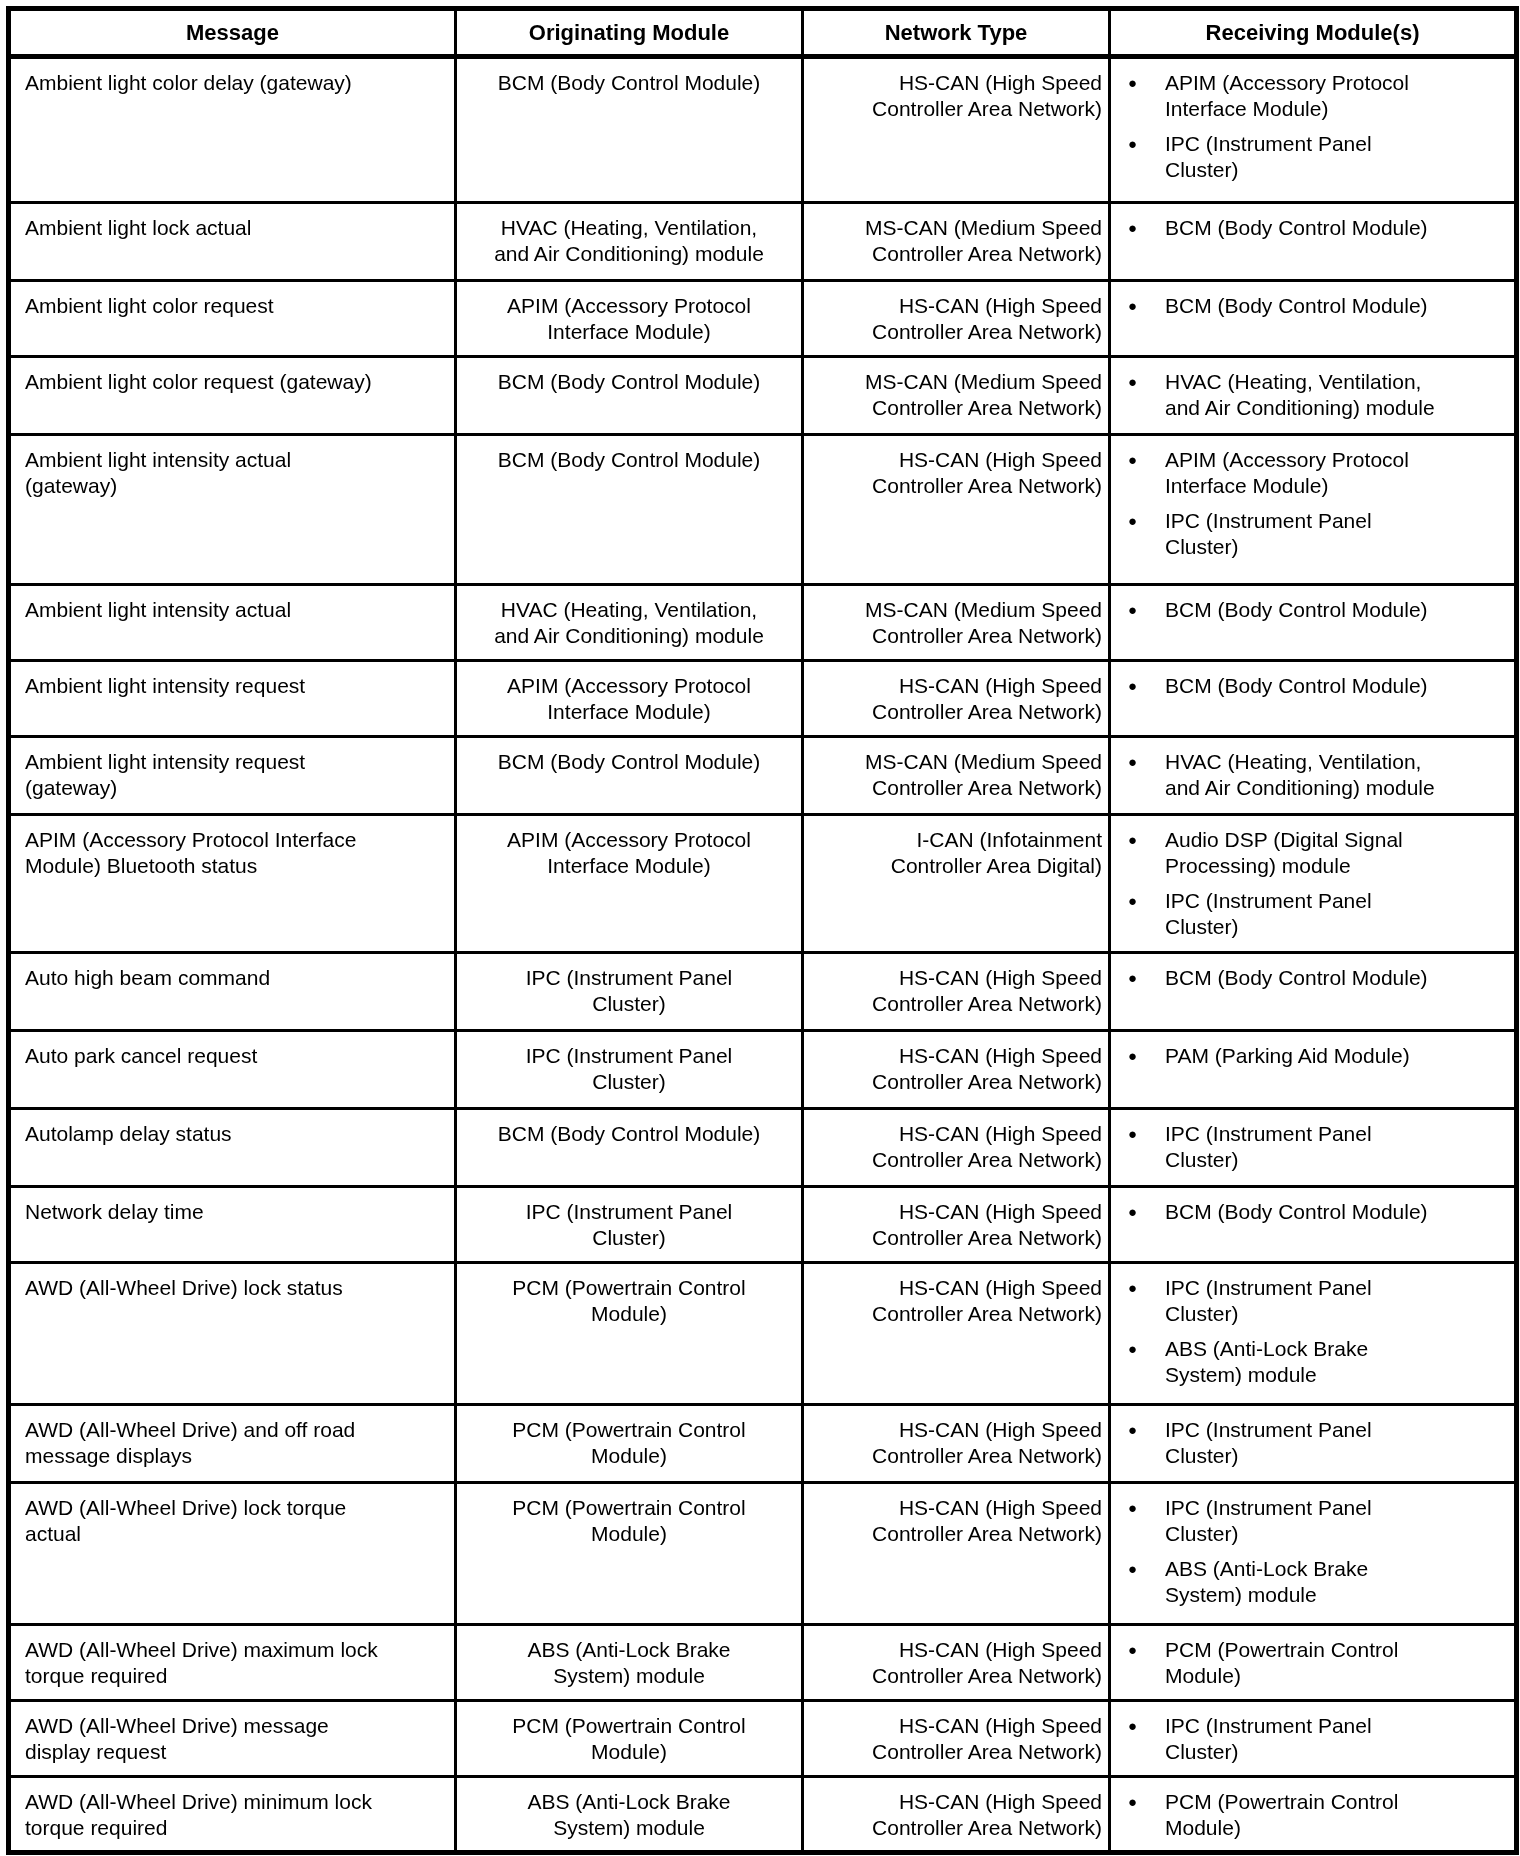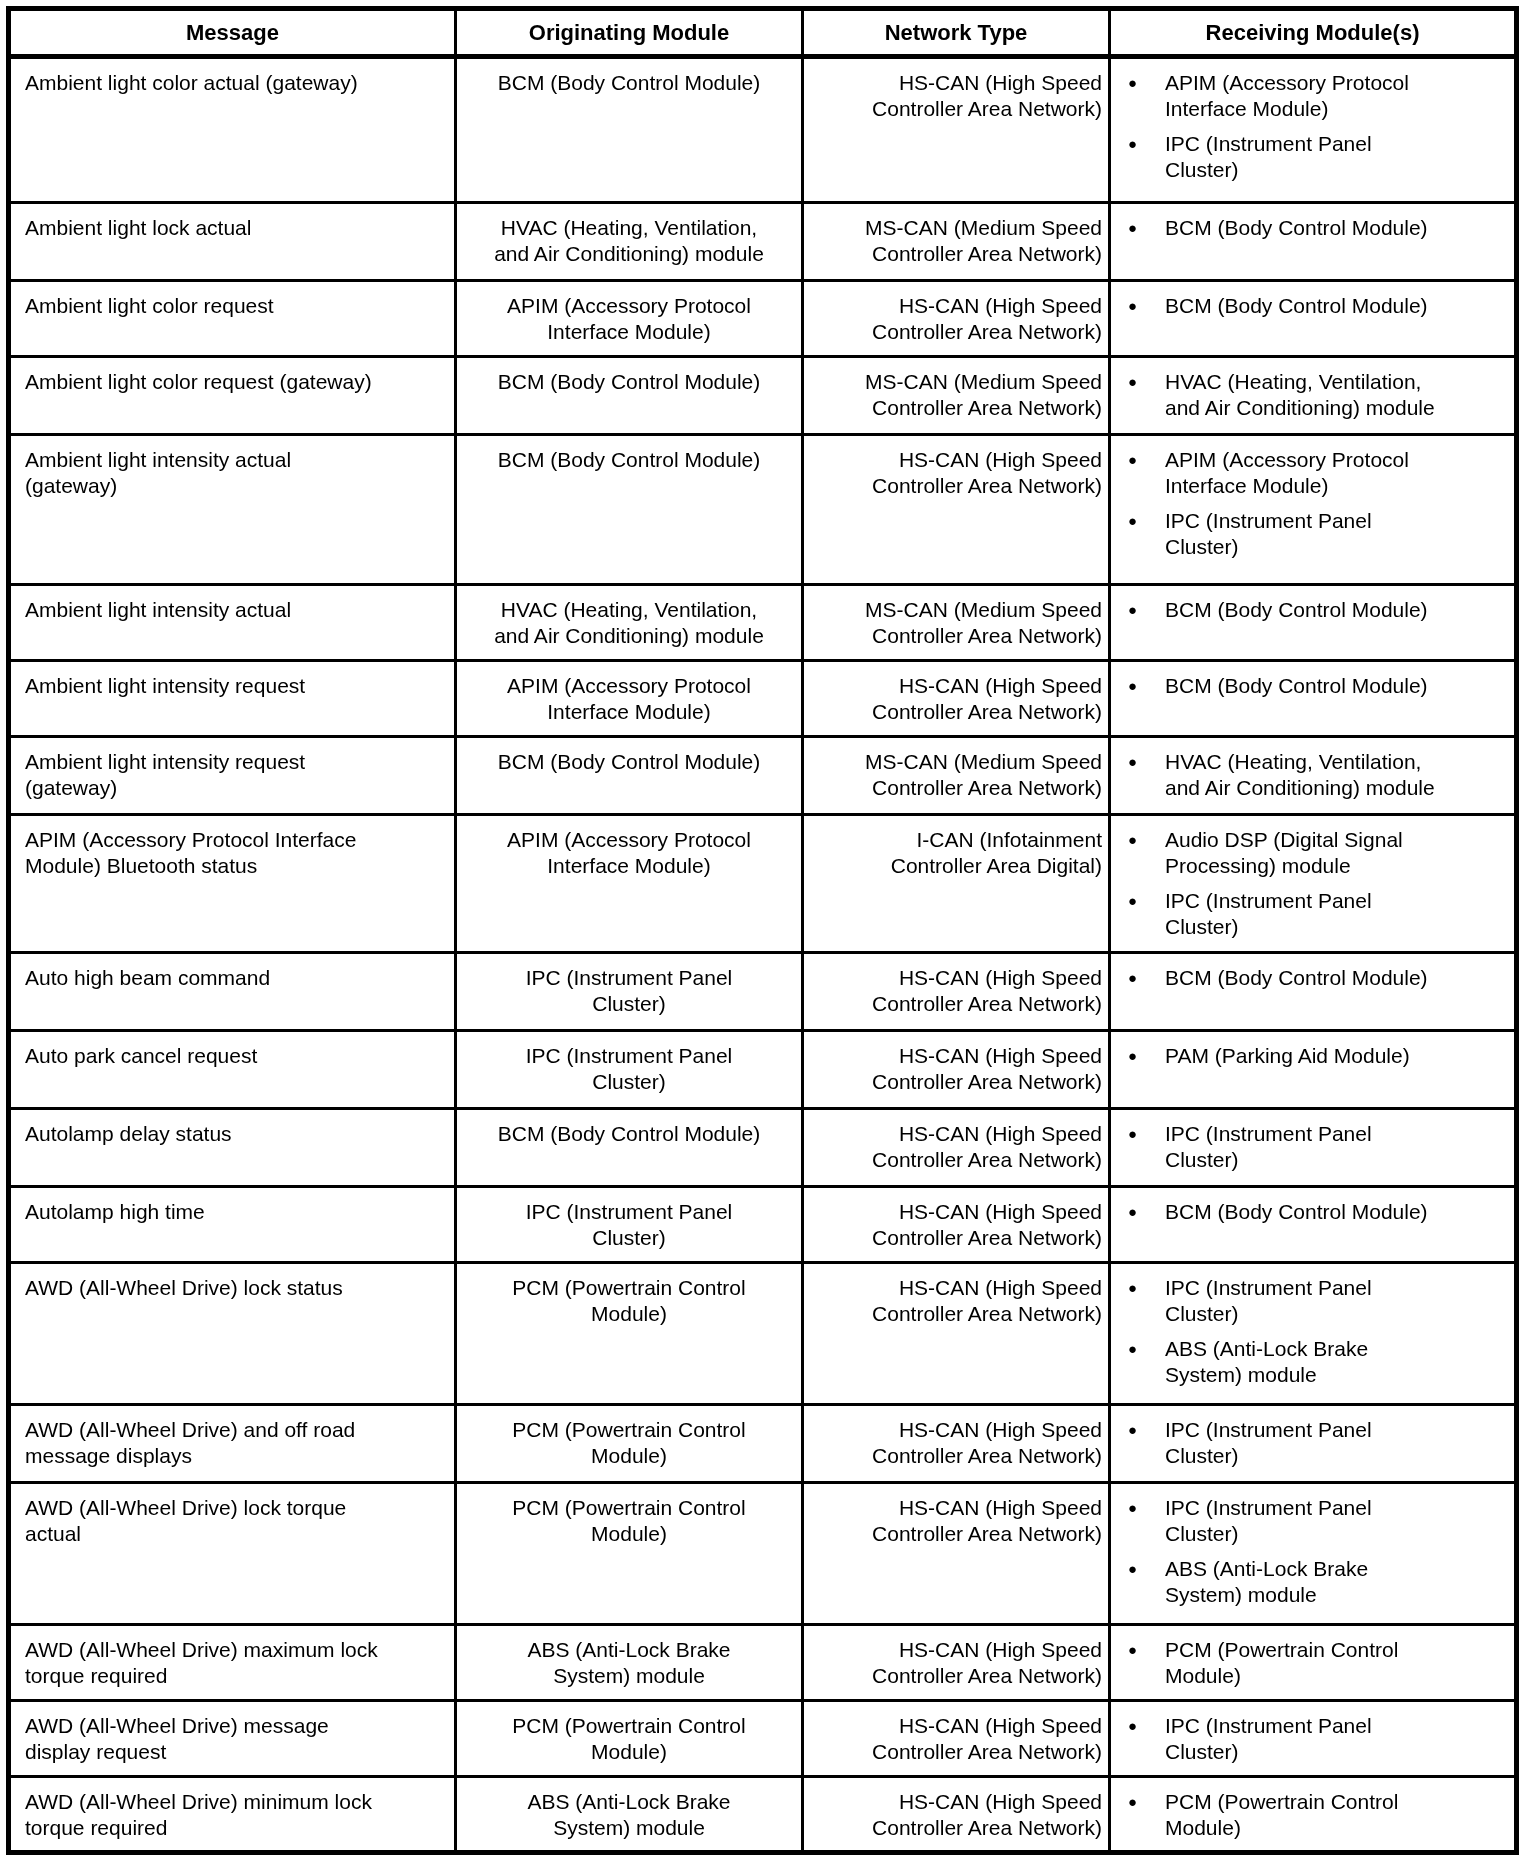--- a/index.html
+++ b/index.html
@@ -67,21 +67,21 @@
   <thead>
     <tr>
       <th>Message</th>
       <th>Originating Module</th>
       <th>Network Type</th>
       <th>Receiving Module(s)</th>
     </tr>
   </thead>
   <tbody>
       <tr style="height: 146px;">
-        <td class="msg">Ambient light color actual (gateway)</td>
+        <td class="msg">Ambient light color delay (gateway)</td>
         <td class="orig">BCM (Body Control Module)</td>
         <td class="net">HS-CAN (High Speed
 Controller Area Network)</td>
         <td class="recv"><ul><li><span class="bullet">●</span><span class="recv-text">APIM (Accessory Protocol
 Interface Module)</span></li><li><span class="bullet">●</span><span class="recv-text">IPC (Instrument Panel
 Cluster)</span></li></ul></td>
       </tr>
       <tr style="height: 78px;">
         <td class="msg">Ambient light lock actual</td>
         <td class="orig">HVAC (Heating, Ventilation,
@@ -170,21 +170,21 @@
       </tr>
       <tr style="height: 78px;">
         <td class="msg">Autolamp delay status</td>
         <td class="orig">BCM (Body Control Module)</td>
         <td class="net">HS-CAN (High Speed
 Controller Area Network)</td>
         <td class="recv"><ul><li><span class="bullet">●</span><span class="recv-text">IPC (Instrument Panel
 Cluster)</span></li></ul></td>
       </tr>
       <tr style="height: 76px;">
-        <td class="msg">Autolamp high time</td>
+        <td class="msg">Network delay time</td>
         <td class="orig">IPC (Instrument Panel
 Cluster)</td>
         <td class="net">HS-CAN (High Speed
 Controller Area Network)</td>
         <td class="recv"><ul><li><span class="bullet">●</span><span class="recv-text">BCM (Body Control Module)</span></li></ul></td>
       </tr>
       <tr style="height: 142px;">
         <td class="msg">AWD (All-Wheel Drive) lock status</td>
         <td class="orig">PCM (Powertrain Control
 Module)</td>

